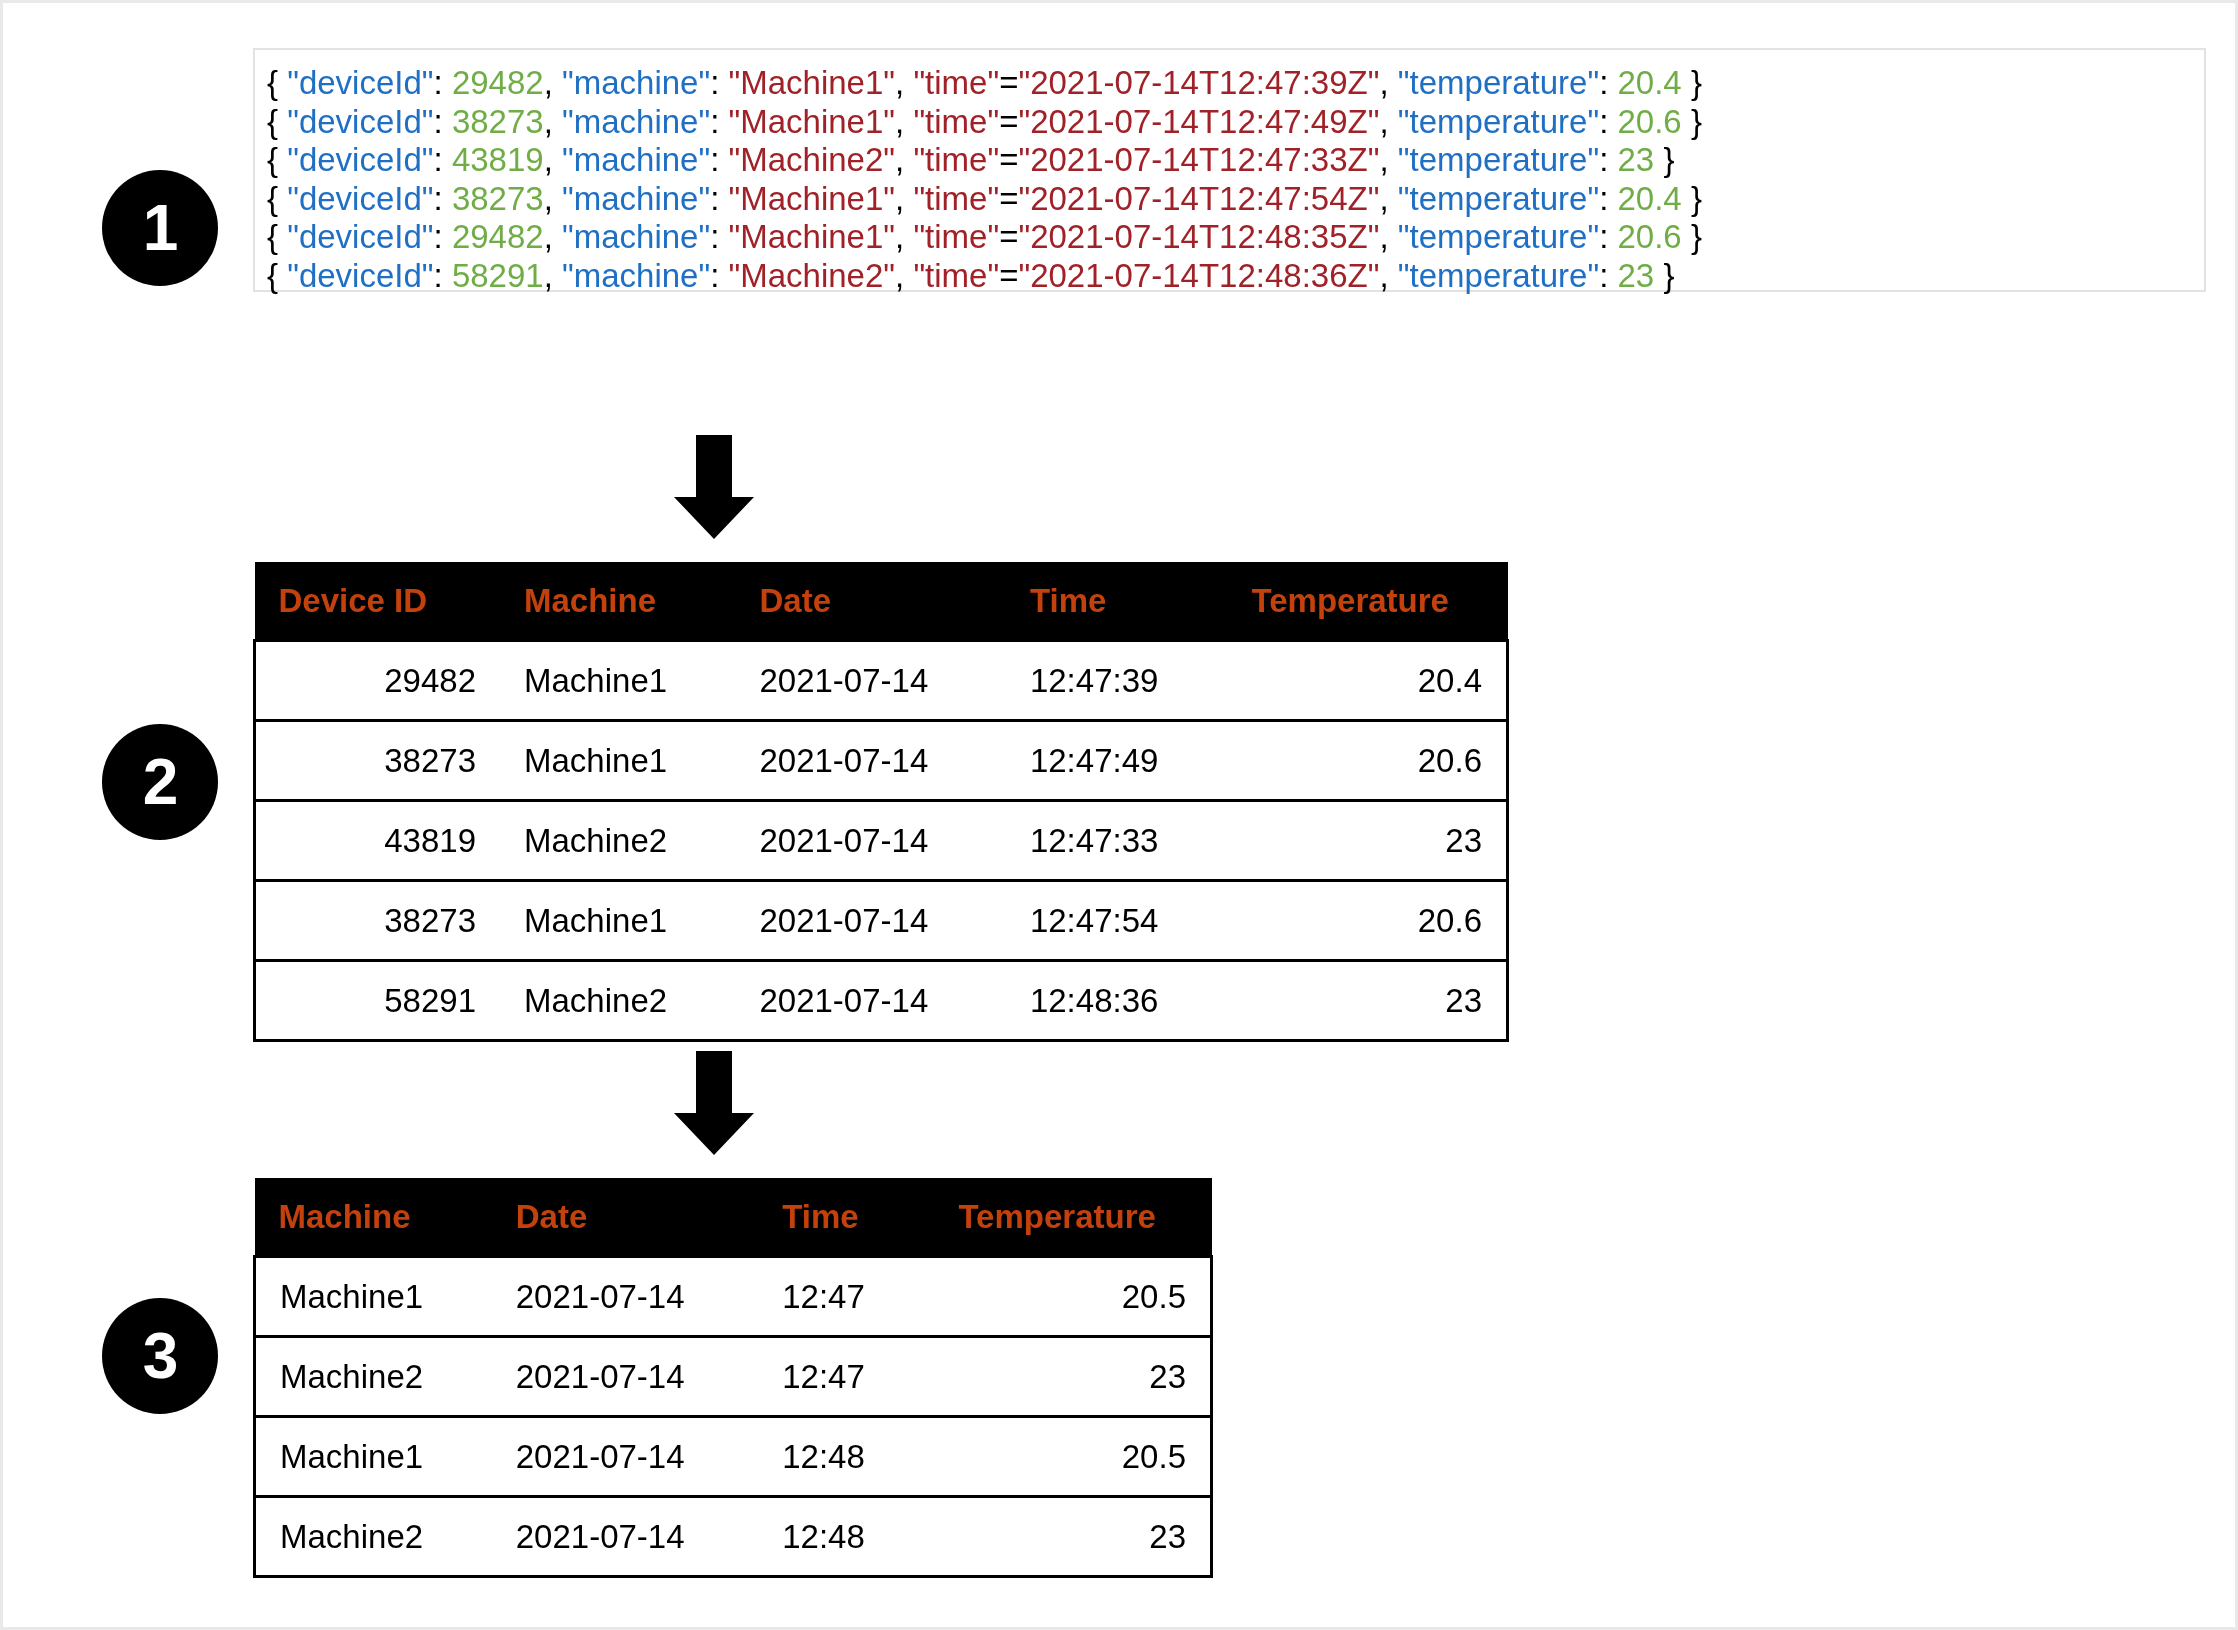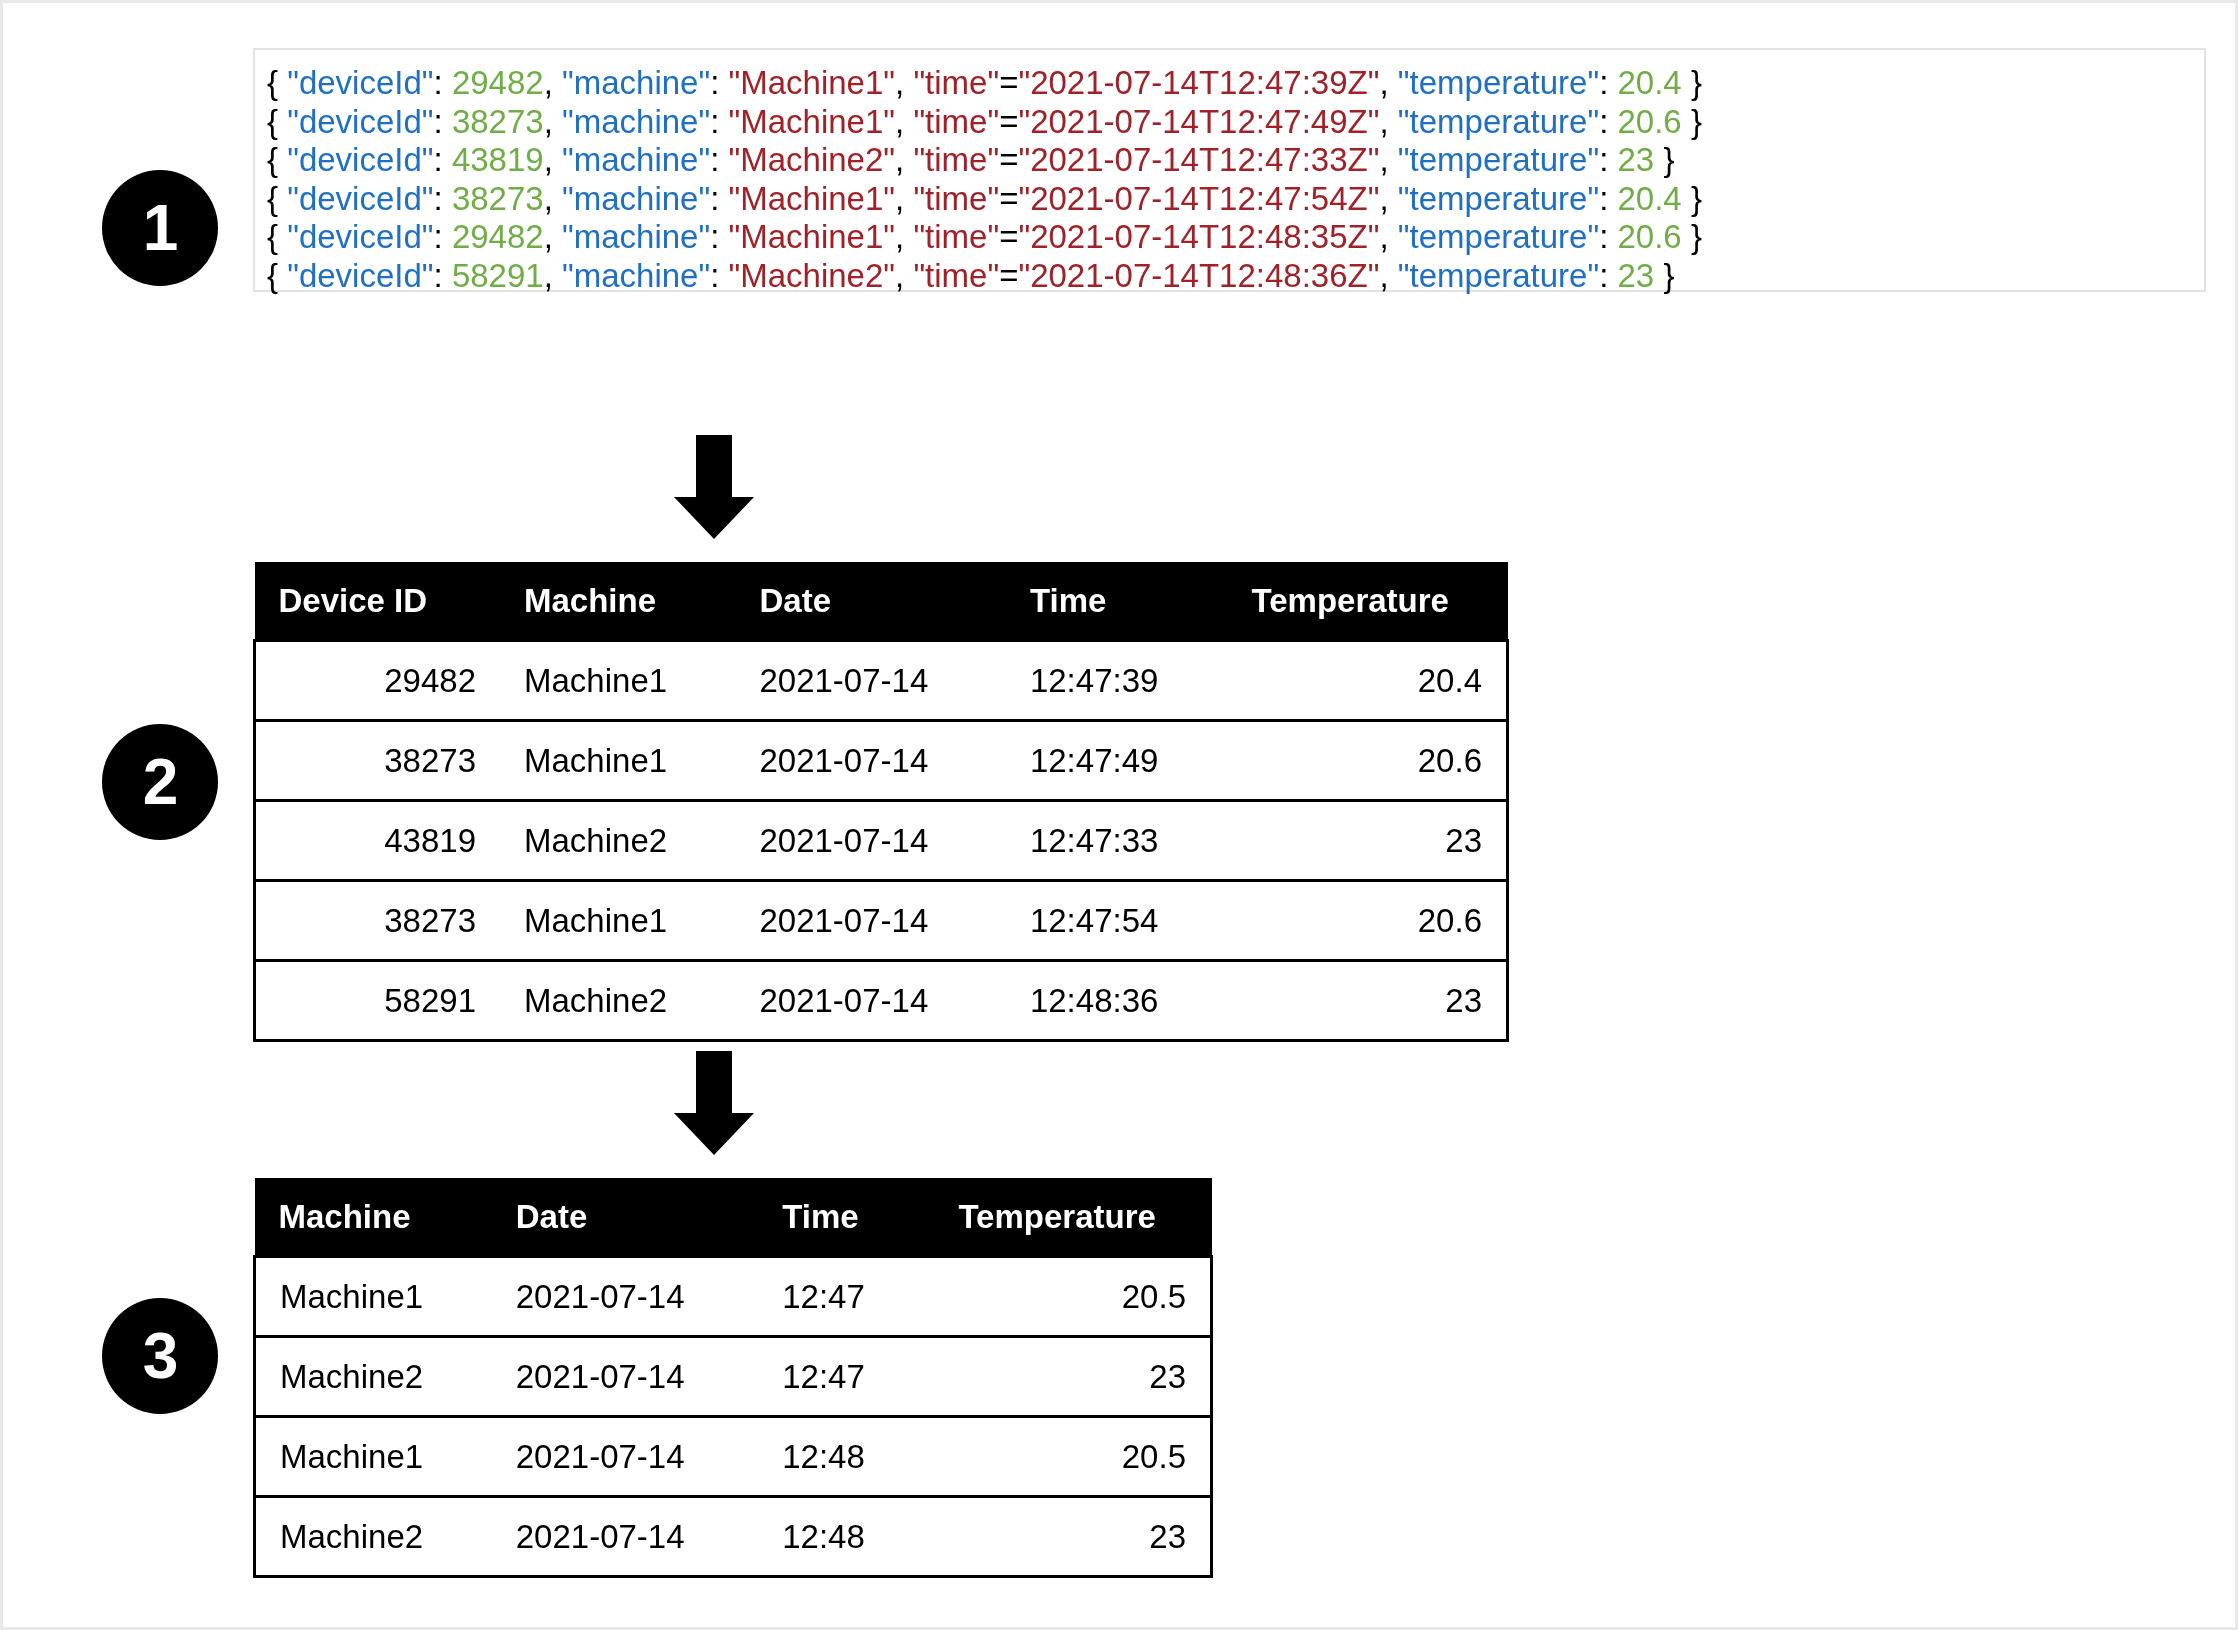--- a/index.html
+++ b/index.html
@@ -77,21 +77,21 @@
 
   
   table.data-table {
     position: absolute;
     border-collapse: collapse;
     background: #ffffff;
     font-size: 33px;
   }
   table.data-table th {
     background: #000000;
-    color: #ffffff;
+    color: #c2410c;
     font-weight: bold;
     font-size: 33px;
     padding: 0 24px;
     height: 77px;
     border: none;
     white-space: nowrap;
   }
   table.data-table td {
     color: #000000;
     padding: 0 24px;

